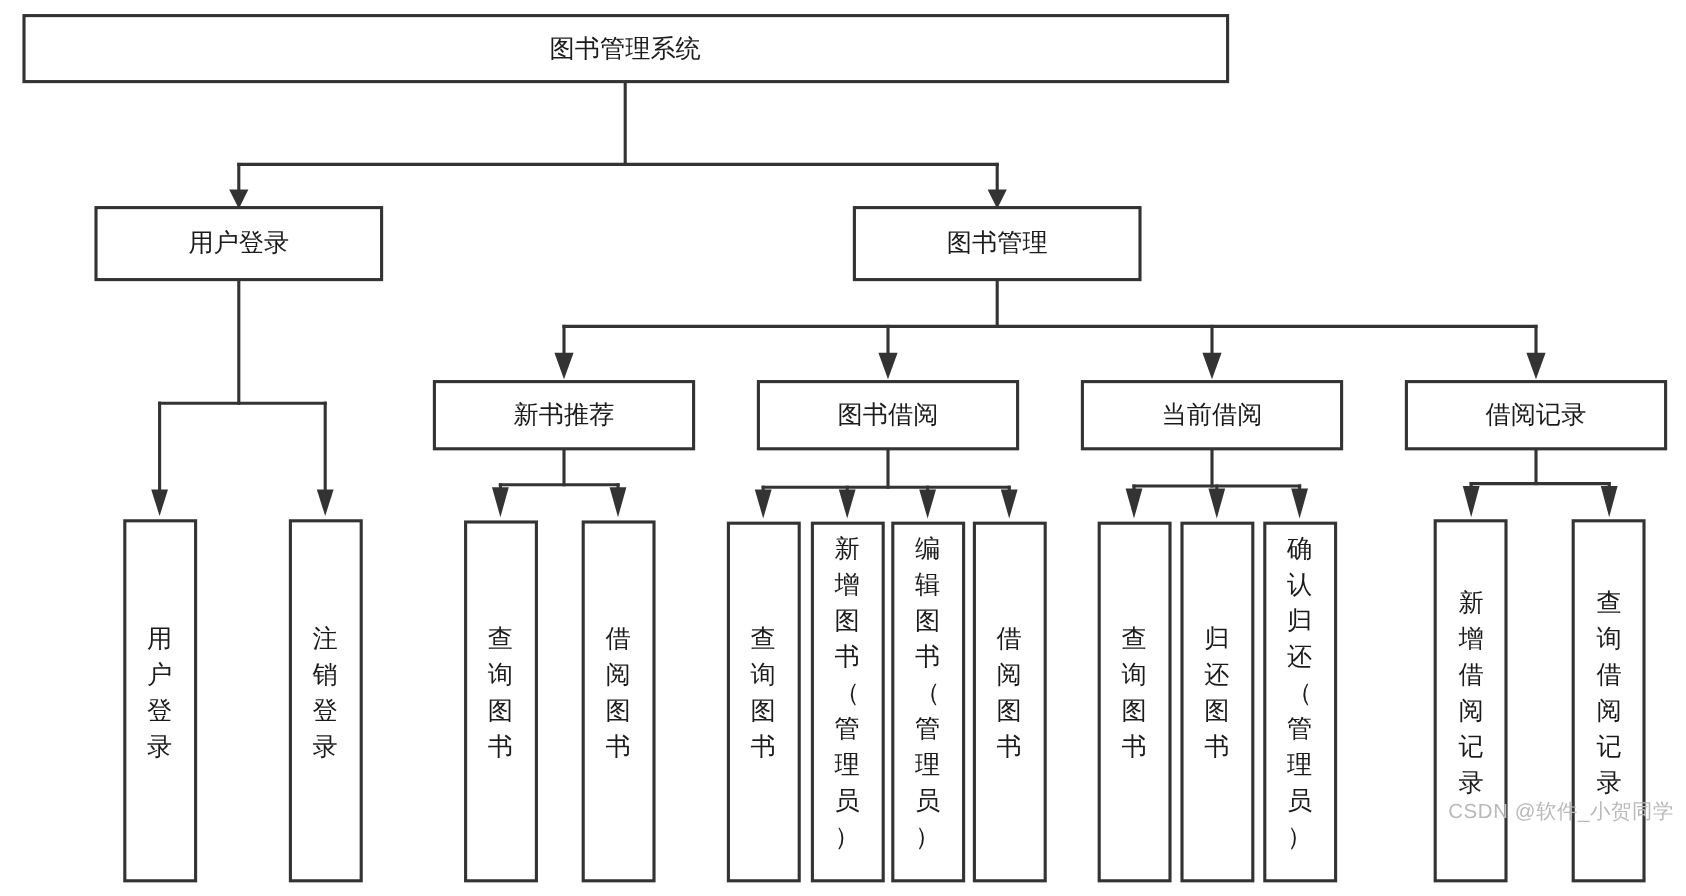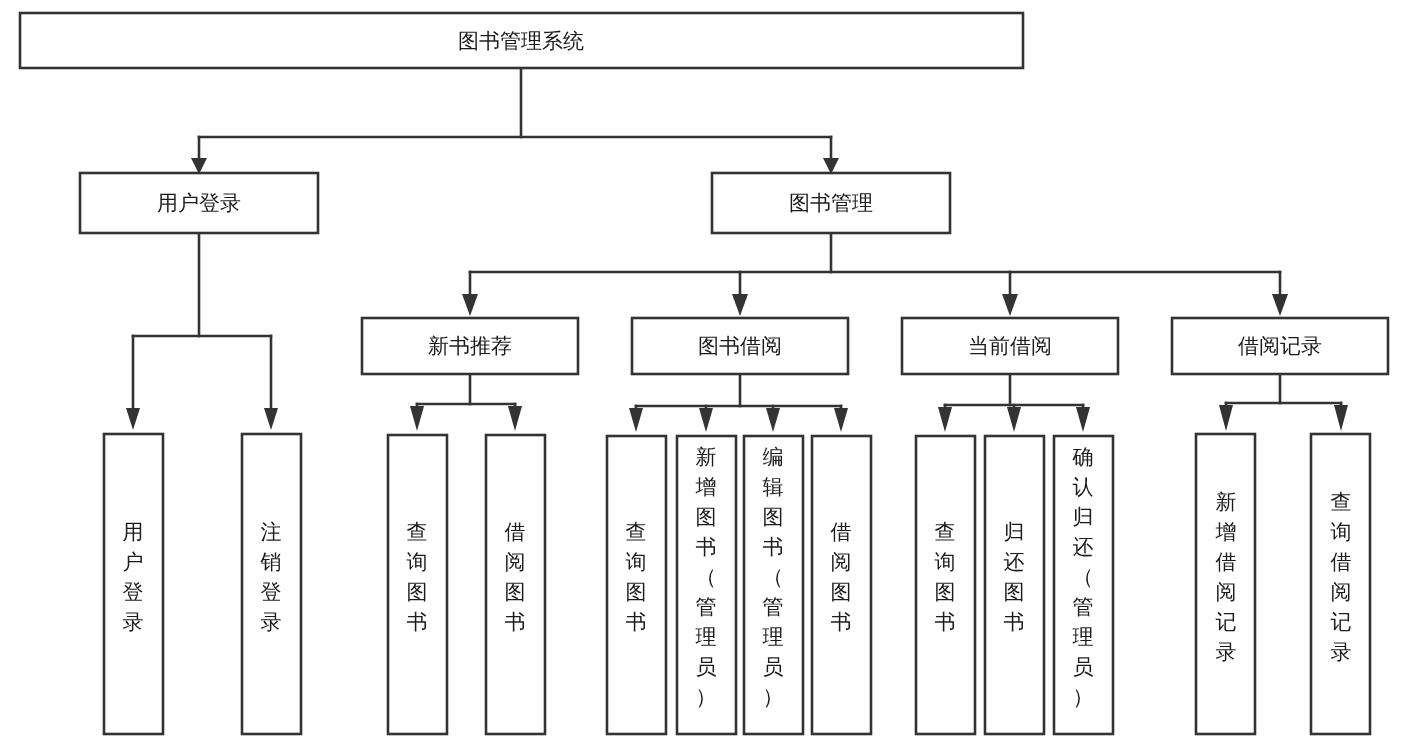--- a/index.html
+++ b/index.html
@@ -230,13 +230,14 @@
       <rect class="node-box" x="1196" y="434" width="59" height="300"></rect>
       <text class="node-label-vertical" x="1226" y="509"><tspan x="1226" y="509">新</tspan><tspan x="1226" y="539">增</tspan><tspan x="1226" y="569">借</tspan><tspan x="1226" y="599">阅</tspan><tspan x="1226" y="629">记</tspan><tspan x="1226" y="659">录</tspan></text>
     </g>
     <g>
       <rect class="node-box" x="1311" y="434" width="59" height="300"></rect>
       <text class="node-label-vertical" x="1341" y="509"><tspan x="1341" y="509">查</tspan><tspan x="1341" y="539">询</tspan><tspan x="1341" y="569">借</tspan><tspan x="1341" y="599">阅</tspan><tspan x="1341" y="629">记</tspan><tspan x="1341" y="659">录</tspan></text>
     </g>
 
   </svg>
 
+  <div class="watermark-text">CSDN @软件_小贺同学</div>
 </div>
 
 </body></html>

